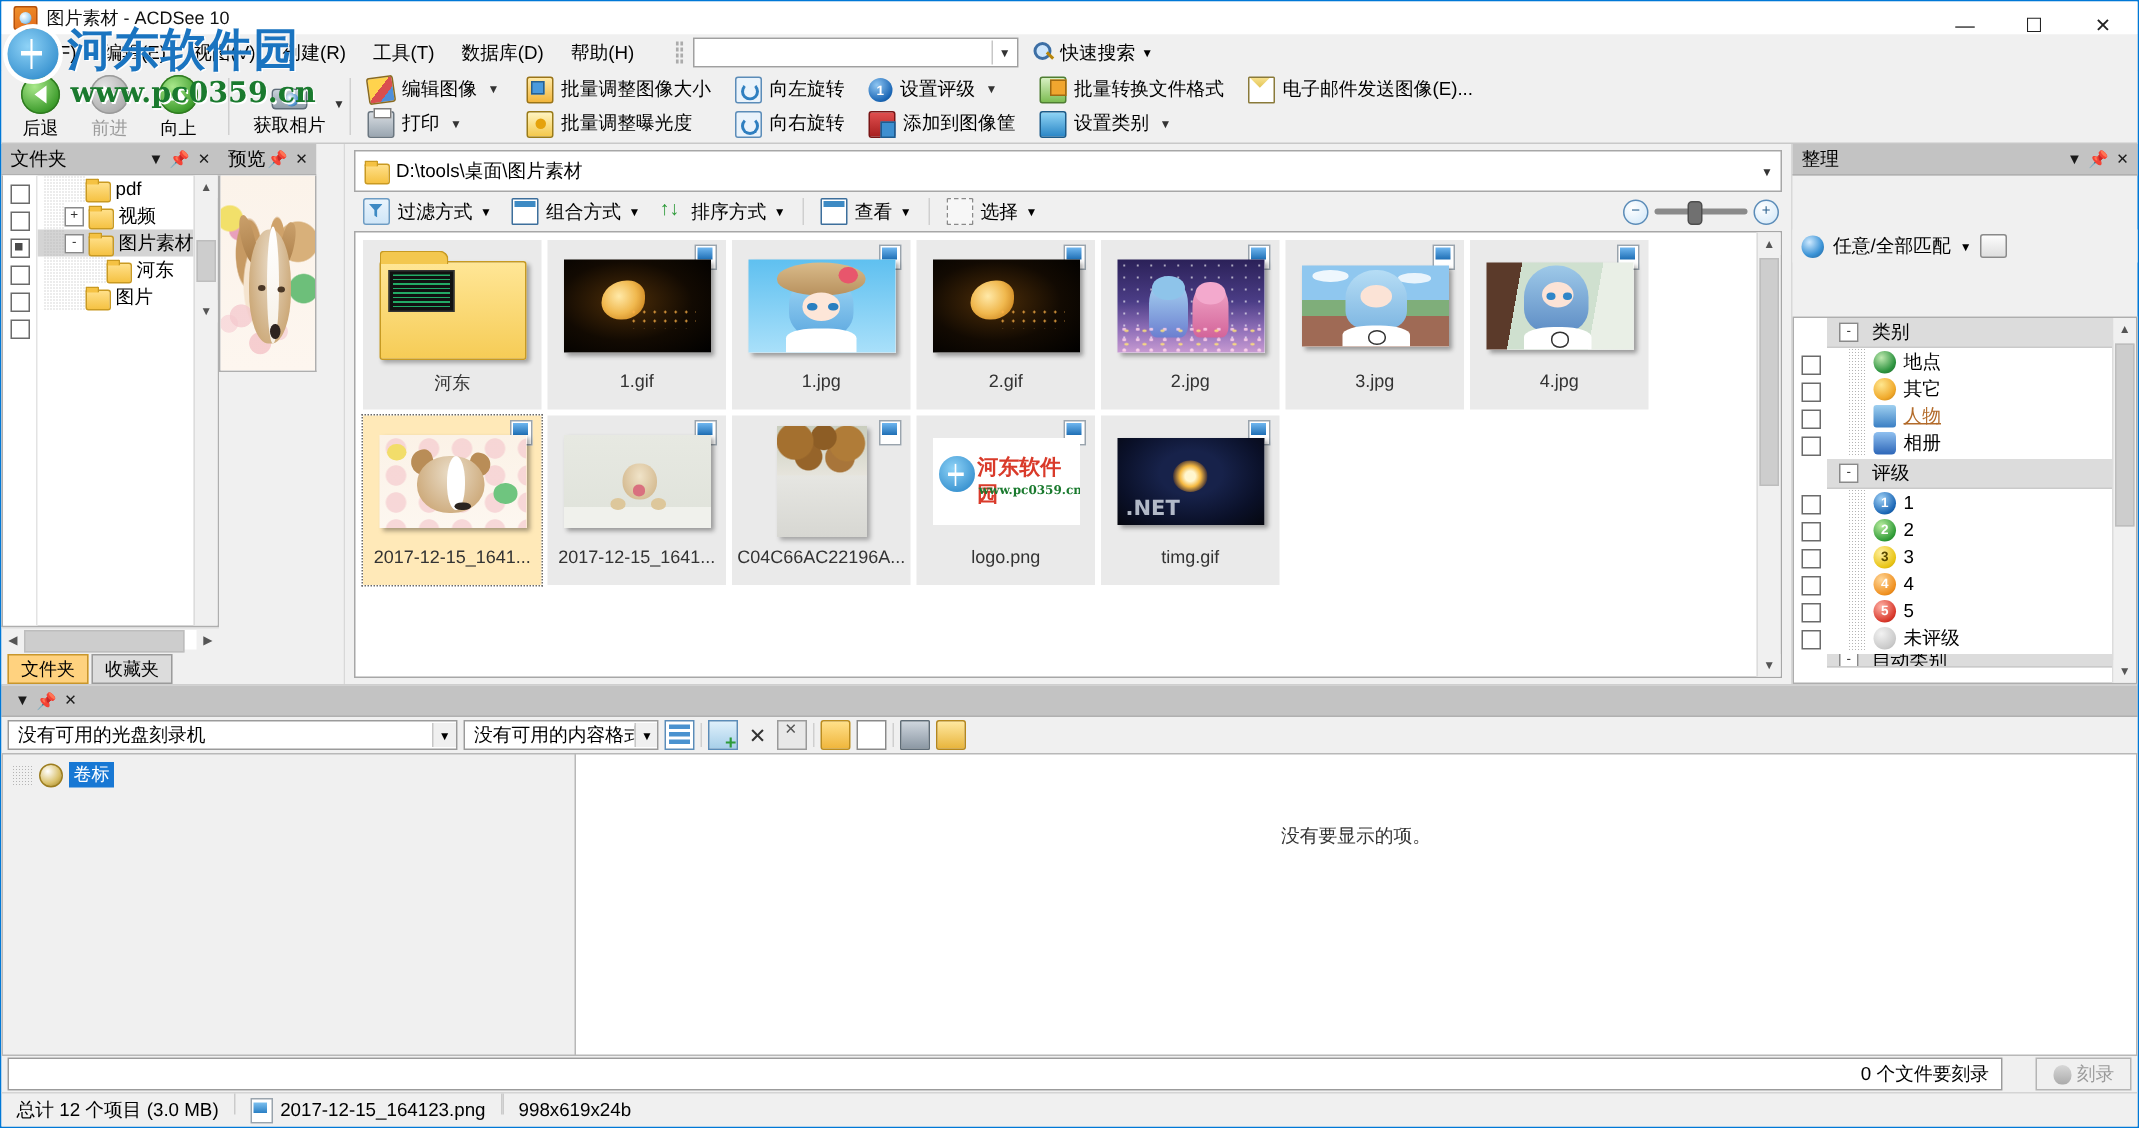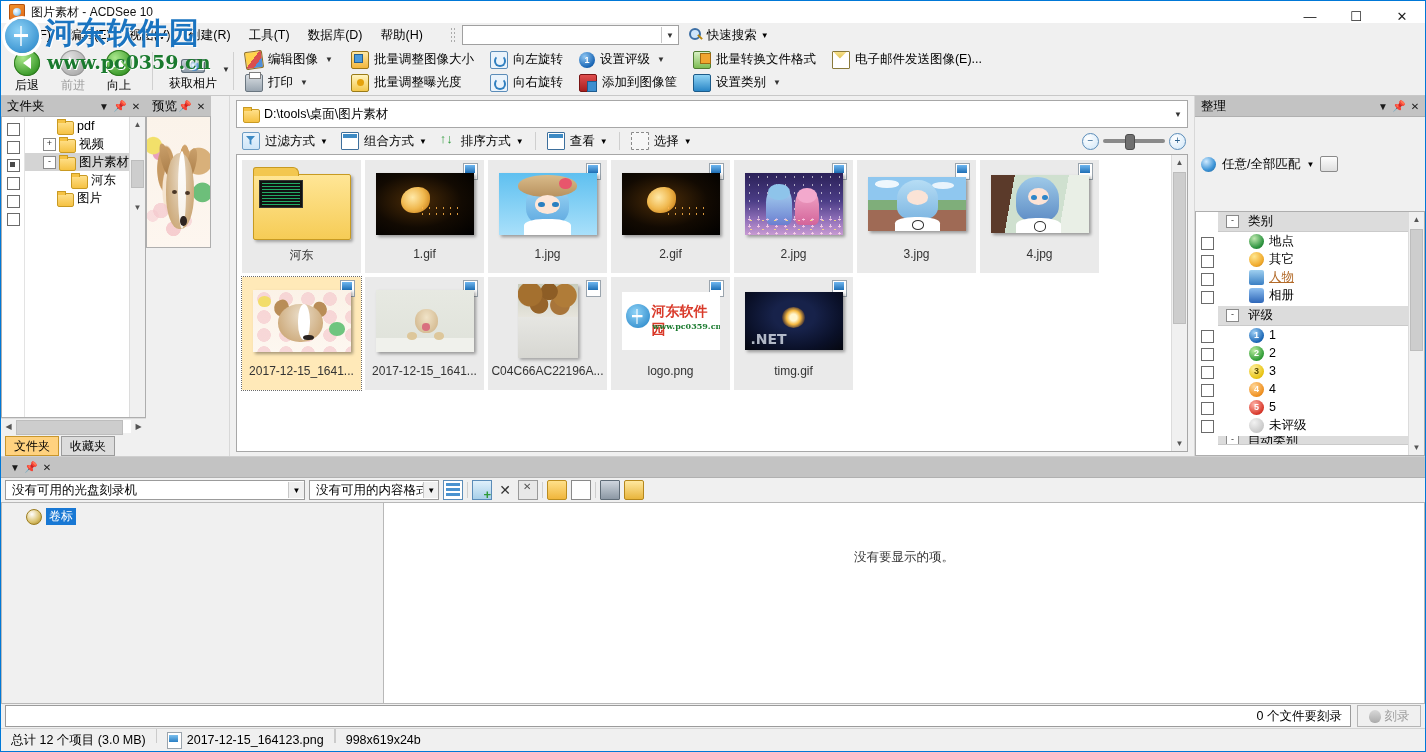--- a/index.html
+++ b/index.html
@@ -374,21 +374,21 @@
   .bt-ico.openf{background:linear-gradient(#ffe8a0,#e8b53c);border:1px solid #b5871c;border-radius:2px;}
   .burn-body{height:202px;display:flex;background:#f0f0f0;}
   .burn-tree{width:375px;flex:0 0 375px;background:#f0f0f0;border:1px solid #b8b8b8;display:flex;align-items:flex-start;
      padding:5px 0 0 6px;}
   .vol{display:flex;align-items:center;gap:4px;font-size:12px;}
   .vol .dsk{width:14px;height:14px;border-radius:50%;background:radial-gradient(circle at 35% 30%,#fff,#d9c06a 60%,#9c7d1f);
      border:1px solid #9c7d1f;}
   .vol .tag{background:#1878d4;color:#fff;padding:0 3px;}
   .burn-list{flex:1 1 auto;background:#fff;border:1px solid #b8b8b8;border-left:none;display:flex;
      align-items:flex-start;justify-content:center;padding-top:46px;font-size:12.5px;color:#333;}
-  .burn-bottom{height:24px;display:flex;align-items:center;gap:6px;padding:0 4px;background:#f0f0f0;}
+  .burn-bottom{height:24px;display:flex;align-items:center;gap:22px;padding:0 4px;background:#f0f0f0;}
   .burn-field{flex:1 1 auto;height:20px;background:#fff;border:1px solid #9b9b9b;display:flex;align-items:center;
      justify-content:flex-end;padding-right:8px;font-size:12.5px;}
   .burn-btn{width:62px;height:20px;border:1px solid #b5b5b5;background:#f0f0f0;display:flex;align-items:center;
      justify-content:center;gap:4px;font-size:12.5px;color:#9b9b9b;}
   .flame-ic{width:12px;height:13px;border-radius:50% 50% 45% 45%;background:linear-gradient(#d8d8d8,#ababab);}
 
   
   .status{height:22px;background:#f0f0f0;border-top:1px solid #d4d4d4;display:flex;align-items:flex-start;
      font-size:12.5px;flex:0 0 22px;}
   .status .cell{padding:0 10px;display:flex;align-items:center;gap:5px;height:22px;}

